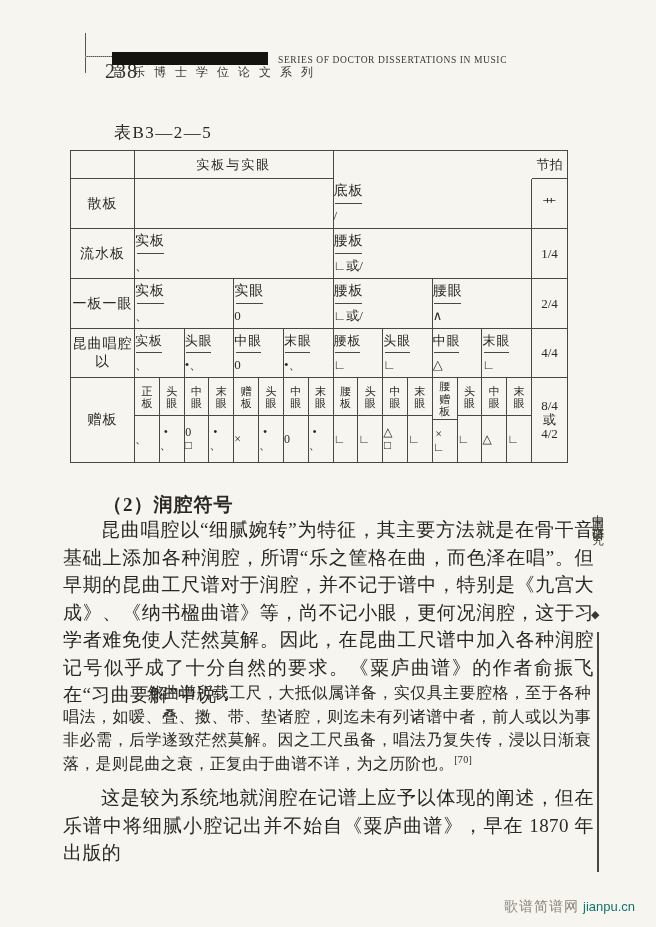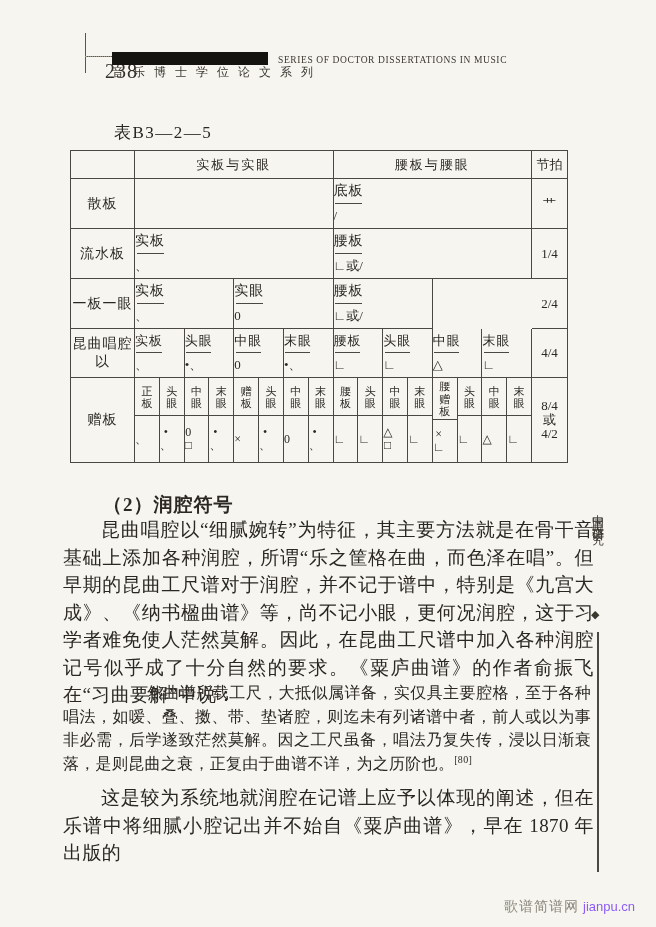--- a/index.html
+++ b/index.html
@@ -62,41 +62,40 @@
 
   
   .side-text { position:absolute; left:589px; top:505px; writing-mode:vertical-rl;
                font-size:12px; letter-spacing:3px; color:#3a372f; }
   .side-diamond { position:absolute; left:591px; top:608px; font-size:11px; color:#3a372f; }
   .side-line { position:absolute; left:597px; top:632px; width:2px; height:240px; background:#4b4742; }
 
   
   .watermark { position:absolute; left:504px; top:898px; font-size:14px; white-space:nowrap; }
   .wm-cn { color:#8b857a; letter-spacing:1px; }
-  .wm-url { color:#8b5cf6; font-family:"Liberation Sans", sans-serif; font-size:13px; margin-left:4px; }
+  .wm-url { color:#0f766e; font-family:"Liberation Sans", sans-serif; font-size:13px; margin-left:4px; }
 </style>
 </head>
 <body>
 
 <div class="page">
 
   <div class="corner-v"></div>
   <div class="corner-h"></div>
   <div class="page-num">238</div>
   <div class="series-cn">音乐博士学位论文系列</div>
   <div class="redact-bar"></div>
   <div class="series-en">SERIES OF DOCTOR DISSERTATIONS IN MUSIC</div>
 
   <div class="caption">表B3—2—5</div>
 
   <div class="gtable">
 
     <div class="tc" style="grid-area:1/1"></div>
     <div class="tc grp" style="grid-row:1; grid-column:2/10">实板与实眼</div>
-    <div class="tc grp" style="grid-row:1; grid-column:10/18">腰板与腰眼</div>
     <div class="tc meter" style="grid-area:1/18">节拍</div>
 
     <div class="tc lab" style="grid-area:2/1">散板</div>
     <div class="tc" style="grid-row:2; grid-column:2/10"></div>
     <div class="tc split" style="grid-row:2; grid-column:10/18">
       <span class="nm">底板</span>
       <span class="sy">/</span>
     </div>
     <div class="tc meter" style="grid-area:2/18">艹</div>
 
@@ -117,20 +116,24 @@
       <span class="sy">、</span>
     </div>
     <div class="tc split" style="grid-row:4; grid-column:6/10">
       <span class="nm">实眼</span>
       <span class="sy">0</span>
     </div>
     <div class="tc split" style="grid-row:4; grid-column:10/14">
       <span class="nm">腰板</span>
       <span class="sy">∟或/</span>
     </div>
+    <div class="tc split" style="grid-row:4; grid-column:14/18">
+      <span class="nm">腰眼</span>
+      <span class="sy">∧</span>
+    </div>
     <div class="tc meter" style="grid-area:4/18">2/4</div>
 
     <div class="tc lab" style="grid-area:5/1">昆曲唱腔以</div>
     <div class="tc split sm" style="grid-row:5; grid-column:2/4">
       <span class="nm">实板</span>
       <span class="sy">、</span>
     </div>
     <div class="tc split sm" style="grid-row:5; grid-column:4/6">
       <span class="nm">头眼</span>
       <span class="sy">•、</span>
@@ -233,21 +236,21 @@
       <span class="nm">末眼</span>
       <span class="sy">∟</span>
     </div>
     <div class="tc meter" style="grid-area:6/18">8/4
 或
 4/2</div>
   </div>
 
   <div class="heading">（2）润腔符号</div>
   <p class="para p1">昆曲唱腔以“细腻婉转”为特征，其主要方法就是在骨干音基础上添加各种润腔，所谓“乐之筐格在曲，而色泽在唱”。但早期的昆曲工尺谱对于润腔，并不记于谱中，特别是《九宫大成》、《纳书楹曲谱》等，尚不记小眼，更何况润腔，这于习学者难免使人茫然莫解。因此，在昆曲工尺谱中加入各种润腔记号似乎成了十分自然的要求。《粟庐曲谱》的作者俞振飞在“习曲要解”中说：</p>
-  <p class="quote"><span>然曲谱所载工尺，大抵似属详备，实仅具主要腔格，至于各种唱法，如嗳、叠、擞、带、垫诸腔，则迄未有列诸谱中者，前人或以为事非必需，后学遂致茫然莫解。因之工尺虽备，唱法乃复失传，浸以日渐衰落，是则昆曲之衰，正复由于曲谱不详，为之历阶也。</span><sup>[80]</sup></p>
+  <p class="quote"><span>然曲谱所载工尺，大抵似属详备，实仅具主要腔格，至于各种唱法，如嗳、叠、擞、带、垫诸腔，则迄未有列诸谱中者，前人或以为事非必需，后学遂致茫然莫解。因之工尺虽备，唱法乃复失传，浸以日渐衰落，是则昆曲之衰，正复由于曲谱不详，为之历阶也。</span><sup>[70]</sup></p>
   <p class="para p2">这是较为系统地就润腔在记谱上应予以体现的阐述，但在乐谱中将细腻小腔记出并不始自《粟庐曲谱》，早在 1870 年出版的</p>
 
   <div class="side-text">中国工尺谱研究</div>
   <div class="side-diamond">◆</div>
   <div class="side-line"></div>
 
   <div class="watermark">
     <span class="wm-cn">歌谱简谱网</span><span class="wm-url">jianpu.cn</span>
   </div>
 

